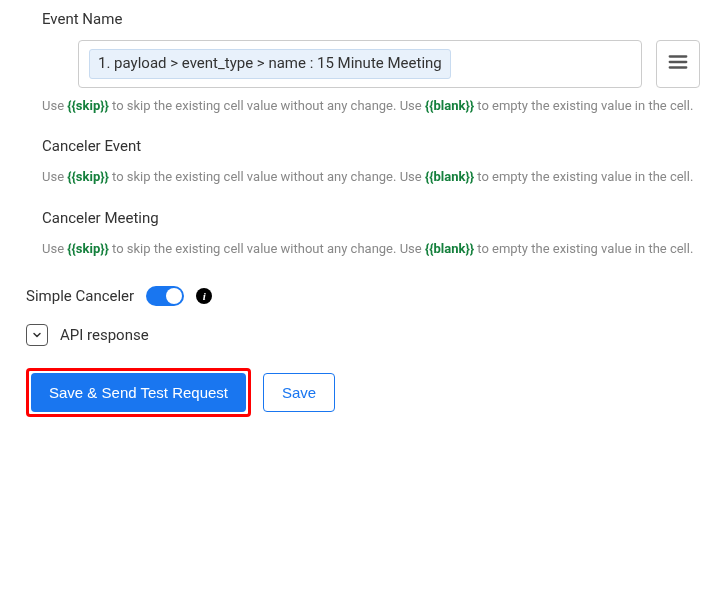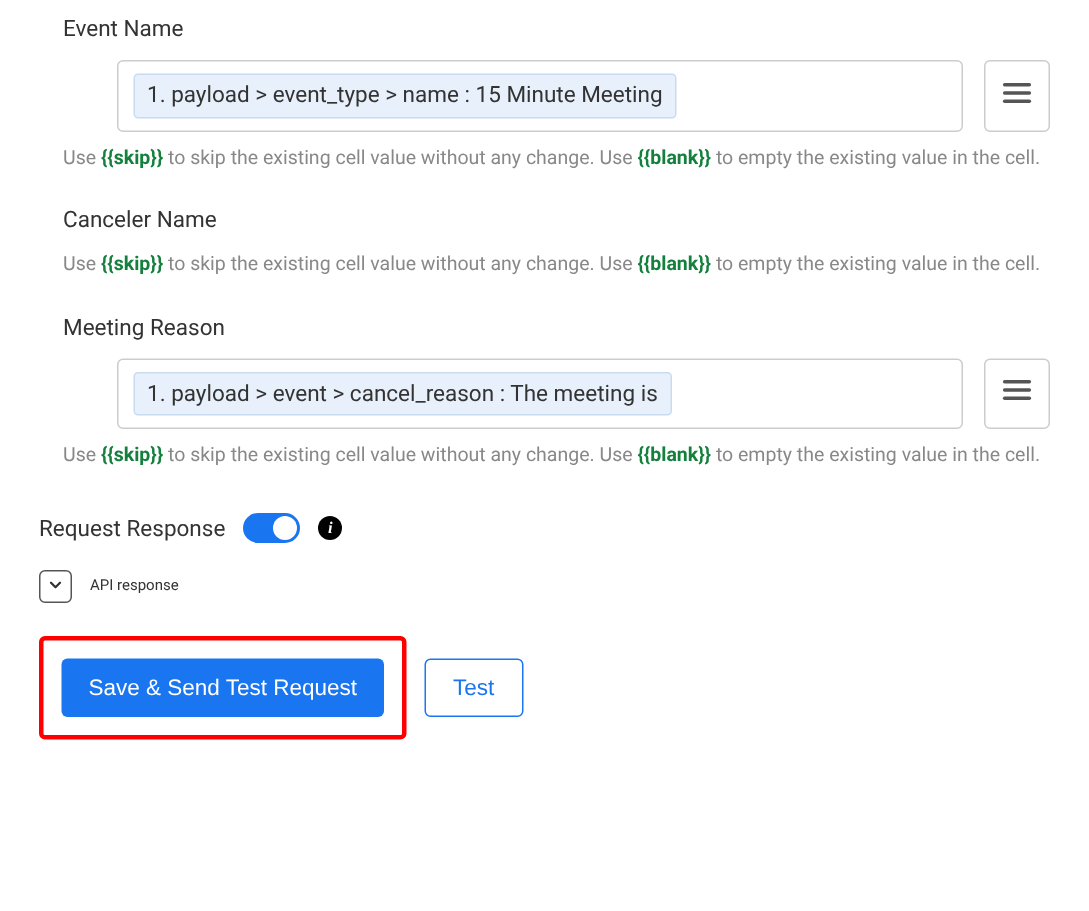--- a/index.html
+++ b/index.html
@@ -133,32 +133,32 @@
       display: flex;
       align-items: center;
       justify-content: center;
       cursor: pointer;
     }
     .chevron-box svg {
       width: 12px;
       height: 12px;
     }
     .api-response-label {
-      font-size: 10px;
+      font-size: 15px;
       color: #333;
     }
     .button-row {
       display: flex;
       align-items: center;
       gap: 12px;
     }
     .highlight-box {
       border: 3px solid #ff0000;
       border-radius: 4px;
-      padding: 12px;
+      padding: 2px;
       display: inline-block;
     }
     .btn-primary {
       background: #1976f0;
       color: #fff;
       border: none;
       padding: 11px 18px;
       font-size: 15px;
       border-radius: 4px;
       cursor: pointer;
@@ -191,62 +191,48 @@
         </svg>
       </span>
     </div>
   </div>
   <div class="help-text">
     <span>Use </span><b>{{skip}}</b><span> to skip the existing cell value without any change. Use </span><b>{{blank}}</b><span> to empty the existing value in the cell.</span>
   </div>
 </div>
 
 <div class="field-group">
-  <div class="field-label">Canceler Name</div>
+  <div class="field-label">Canceler Event</div>
   <div class="help-text">
     <span>Use </span><b>{{skip}}</b><span> to skip the existing cell value without any change. Use </span><b>{{blank}}</b><span> to empty the existing value in the cell.</span>
   </div>
 </div>
 
 <div class="field-group">
-  <div class="field-label">Meeting Reason</div>
-  <div class="input-row">
-    <div class="input-box">
-      <span class="token">1. payload &gt; event &gt; cancel_reason : The meeting is</span>
-    </div>
-    <div class="menu-button">
-      <span>
-        <svg viewBox="0 0 24 24" fill="none" stroke="#555" stroke-width="2.5" stroke-linecap="round">
-          <line x1="3" y1="6" x2="21" y2="6"></line>
-          <line x1="3" y1="12" x2="21" y2="12"></line>
-          <line x1="3" y1="18" x2="21" y2="18"></line>
-        </svg>
-      </span>
-    </div>
-  </div>
+  <div class="field-label">Canceler Meeting</div>
   <div class="help-text">
     <span>Use </span><b>{{skip}}</b><span> to skip the existing cell value without any change. Use </span><b>{{blank}}</b><span> to empty the existing value in the cell.</span>
   </div>
 </div>
 
 <div class="response-row">
-  <span class="response-label">Request Response</span>
+  <span class="response-label">Simple Canceler</span>
   <div class="toggle"></div>
   <div class="info-icon">i</div>
 </div>
 
 <div class="api-response-row">
   <div class="chevron-box">
     <span>
       <svg viewBox="0 0 24 24" fill="none" stroke="#333" stroke-width="3" stroke-linecap="round" stroke-linejoin="round">
         <polyline points="6 9 12 15 18 9"></polyline>
       </svg>
     </span>
   </div>
   <span class="api-response-label">API response</span>
 </div>
 
 <div class="button-row">
   <span class="highlight-box">
     <button class="btn-primary">Save &amp; Send Test Request</button>
   </span>
-  <button class="btn-secondary">Test</button>
+  <button class="btn-secondary">Save</button>
 </div>
 
 </body></html>

